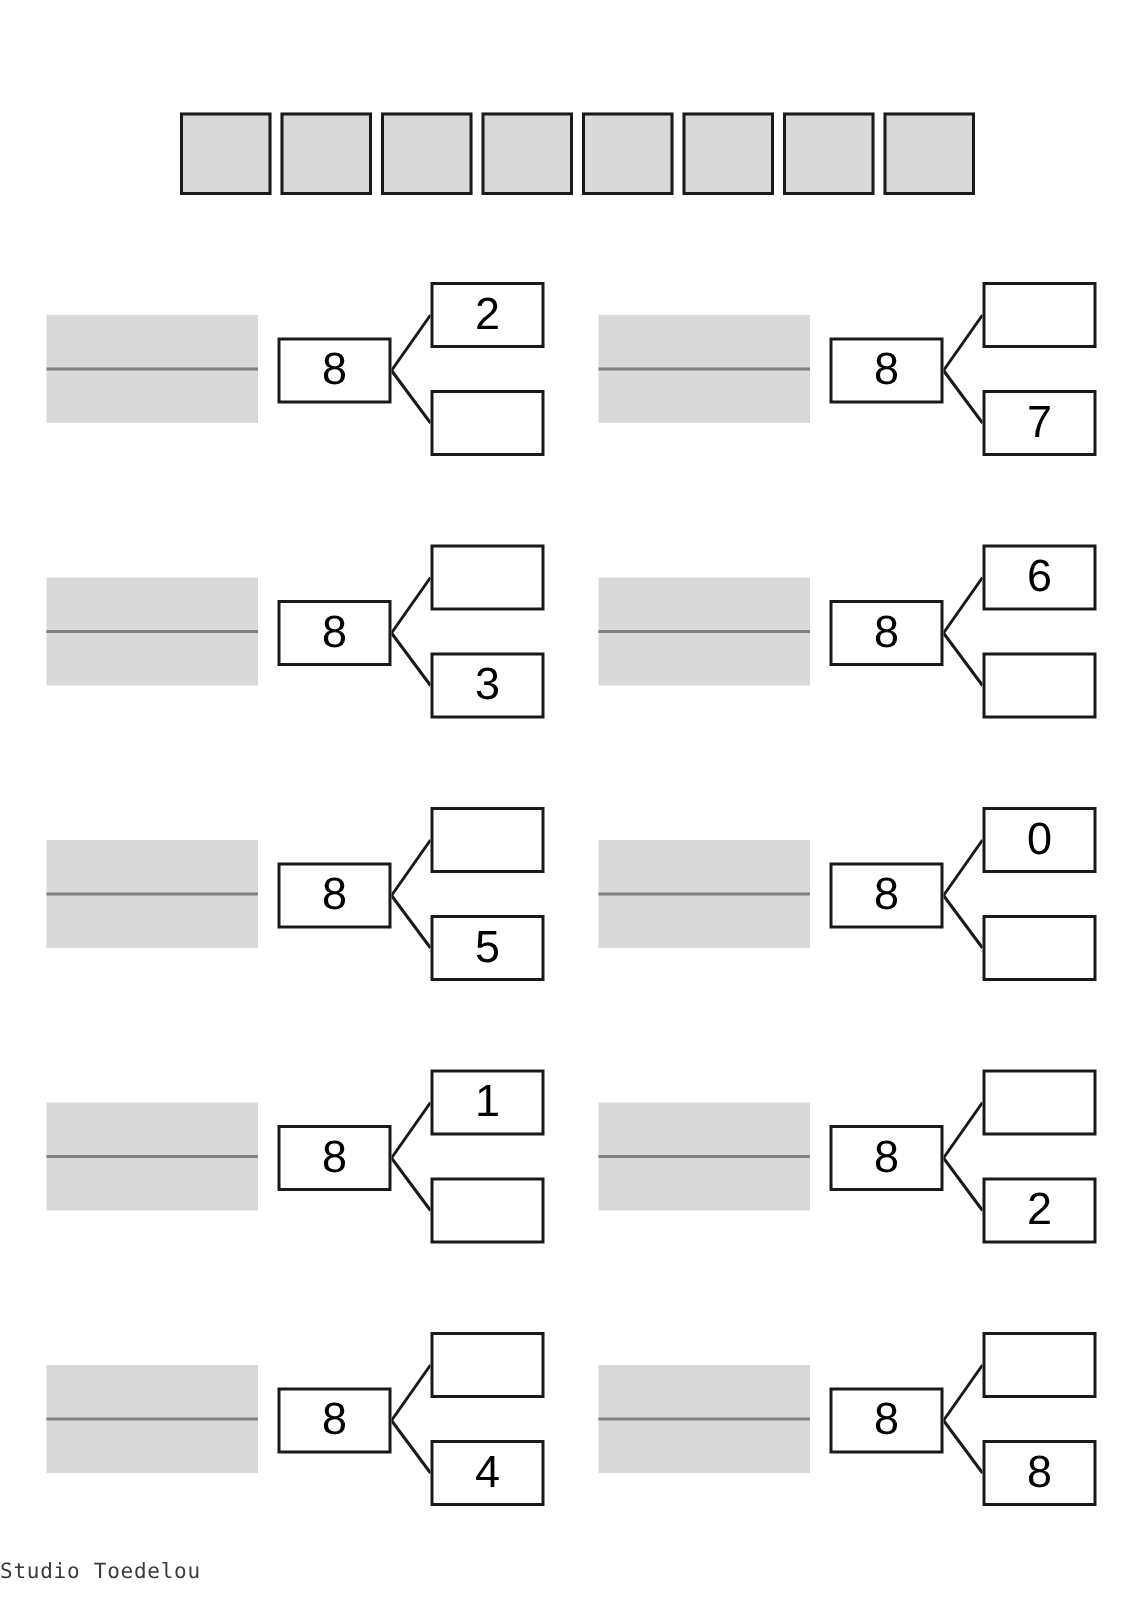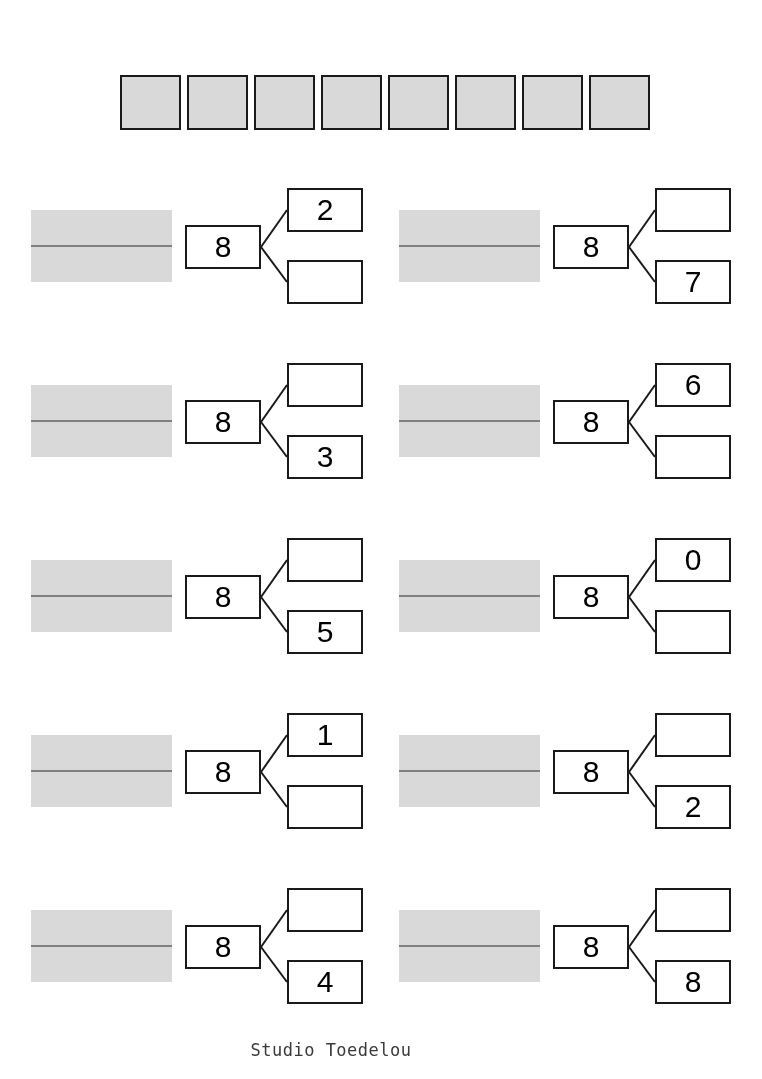--- a/index.html
+++ b/index.html
@@ -123,23 +123,23 @@
     height: 175px;
     pointer-events: none;
   }
 
   
   .footer {
     position: absolute;
     left: 0;
     top: 1040px;
     width: 662px;
-    text-align: center;
+    text-align: left;
     font-family: "DejaVu Sans Mono", monospace;
-    font-size: 17px;
+    font-size: 14px;
     color: #3a3a3a;
     letter-spacing: 0.5px;
   }
 </style>
 </head>
 <body>
 
 <div class="page">
 
   <div class="square-strip">

